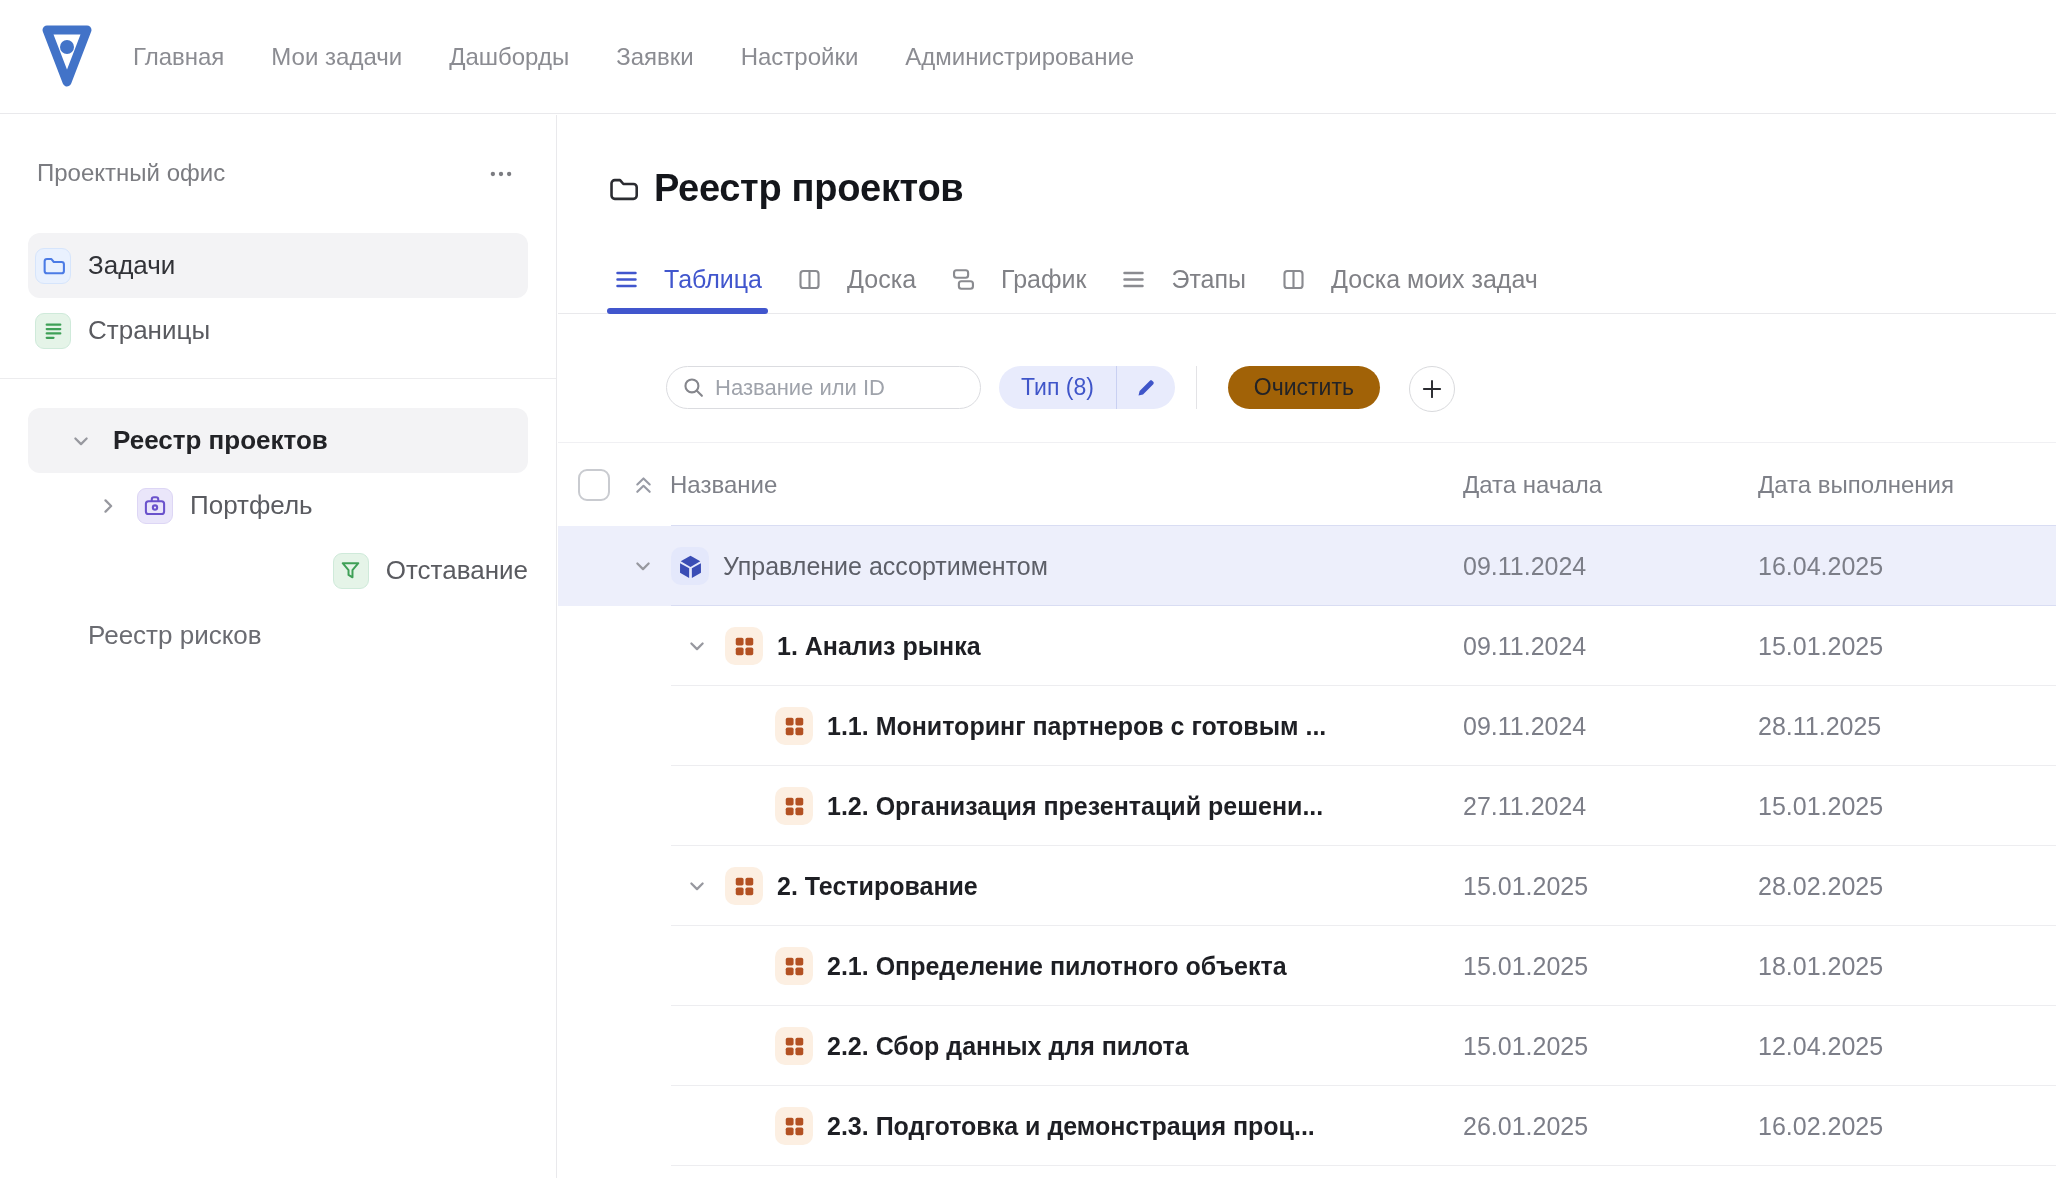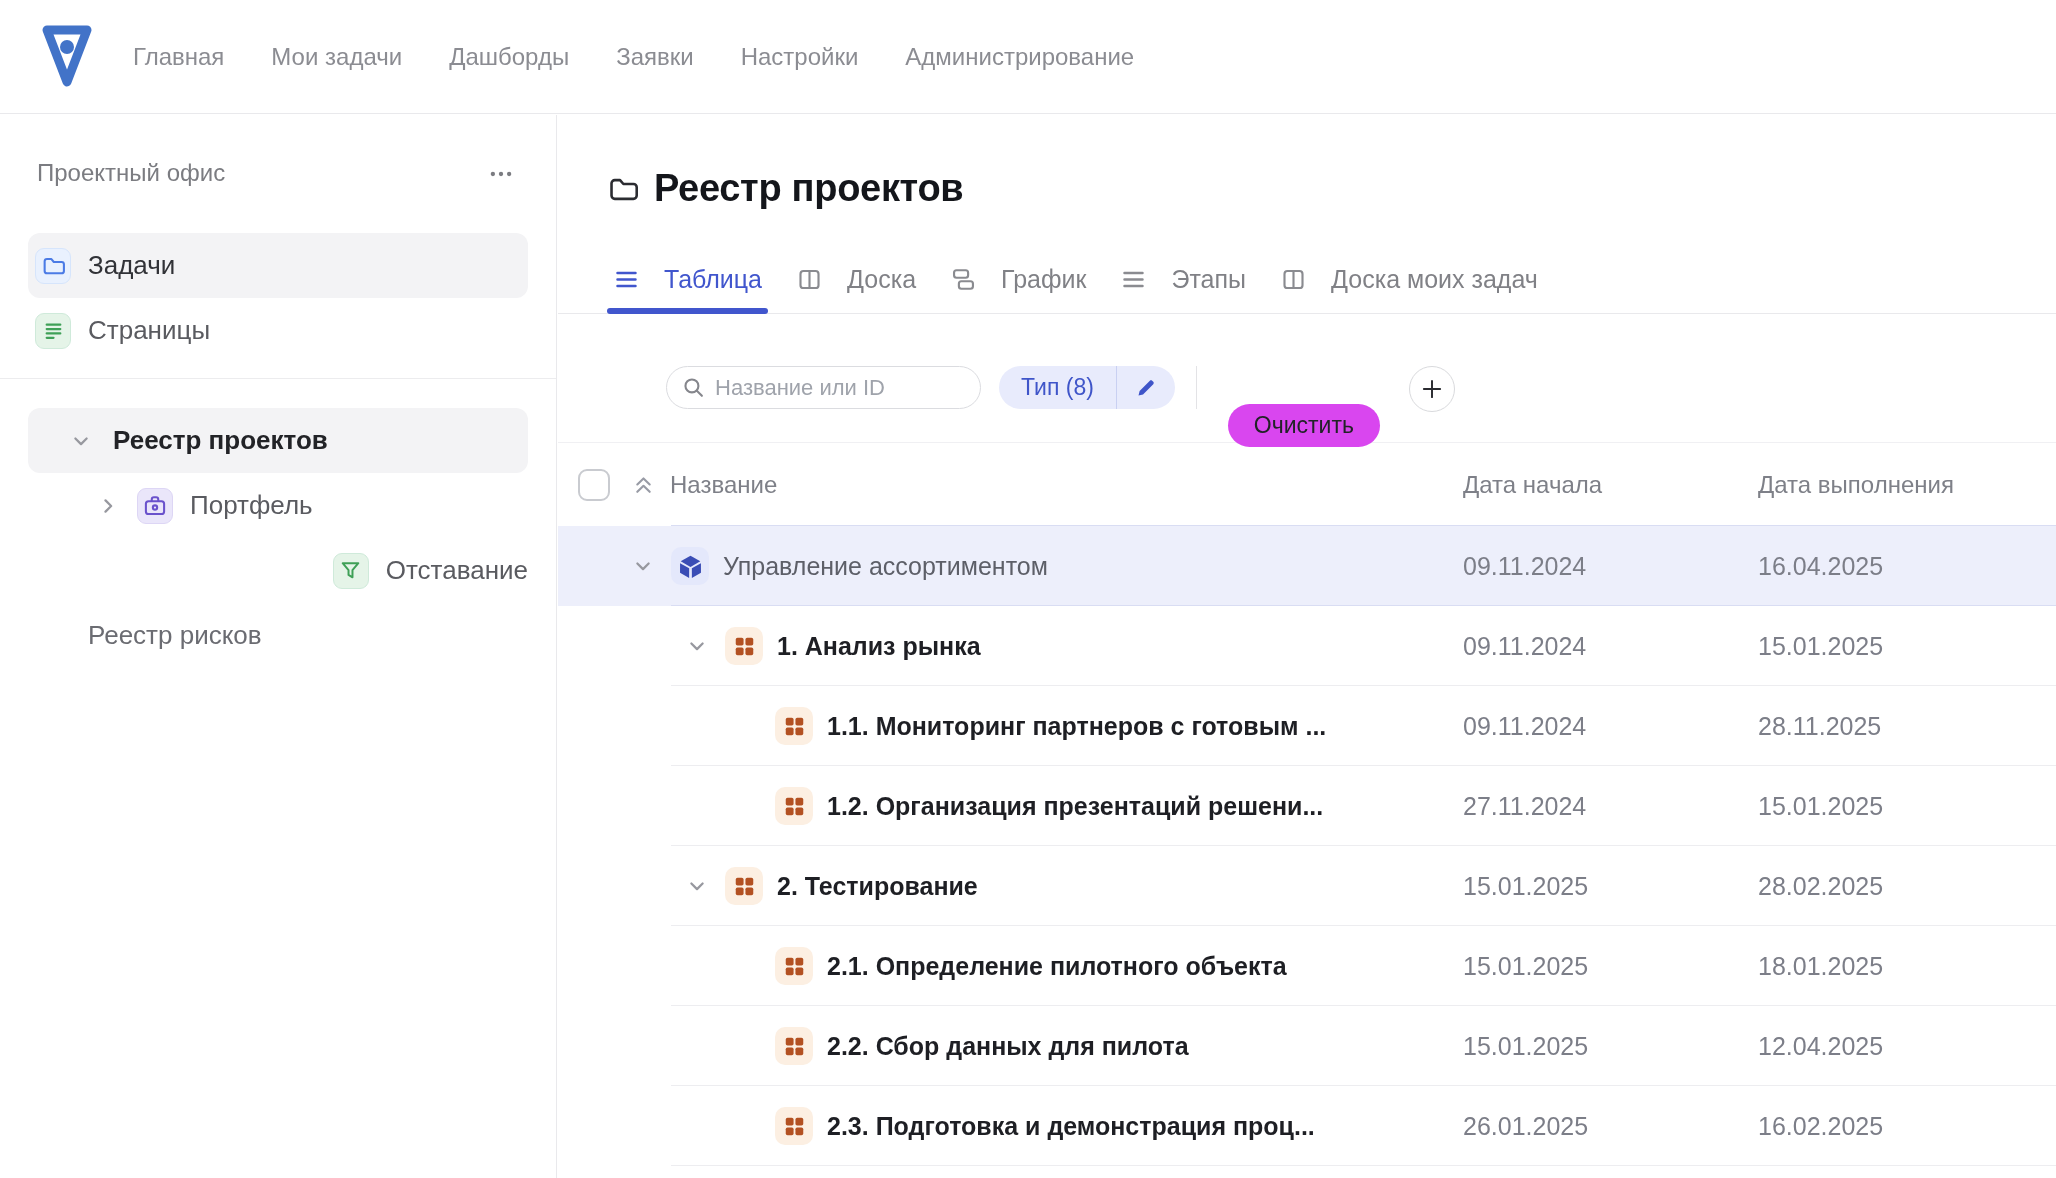--- a/index.html
+++ b/index.html
@@ -63,23 +63,23 @@
     display: flex; align-items: center; padding: 0 14px 0 15px; background: #fff; }
   .search input { border: none; outline: none; background: transparent; margin-left: 10px;
     font-size: 22px; color: #26272b; width: 100%; font-family: "Liberation Sans", sans-serif; }
   .search input::placeholder { color: #9fa3ab; }
   .chip { margin-left: 18px; height: 43px; background: #e8ebfc; border-radius: 22px;
     display: flex; align-items: center; cursor: pointer; }
   .chip-label { font-size: 23px; font-weight: 500; color: #3f55c9; padding: 0 22px; }
   .chip-sep { width: 1px; height: 43px; background: #c9d0f2; }
   .chip-edit { width: 58px; height: 43px; display: flex; align-items: center; justify-content: center; }
   .vsep { width: 1px; height: 43px; background: #e3e3e6; margin-left: 21px; }
-  .btn-clear { margin-left: 31px; height: 43px; border-radius: 22px; background: #d946ef;
+  .btn-clear { margin-left: 31px; height: 43px; border-radius: 22px; background: #a16207;
     border: none; padding: 0 26px; font-size: 23px; font-weight: 500; color: #222327;
-    font-family: "Liberation Sans", sans-serif; cursor: pointer; margin-top: 38px; }
+    font-family: "Liberation Sans", sans-serif; cursor: pointer; }
   .btn-add { margin-left: 29px; width: 46px; height: 46px; border-radius: 50%;
     border: 1px solid #d9dadd; background: #fff; display: flex; align-items: center;
     justify-content: center; cursor: pointer; }
 
   .table { margin-top: 33px; border-top: 1px solid #f0f0f3; }
   .thead { position: relative; height: 83px; display: flex; align-items: center; }
   .checkbox { position: absolute; left: 20px; top: 50%; transform: translateY(-50%);
     width: 32px; height: 32px; border: 2px solid #c9cbd0; border-radius: 9px;
     background: #fff; cursor: pointer; }
   .collapse-all { position: absolute; left: 72px; top: 50%; transform: translateY(-50%);

